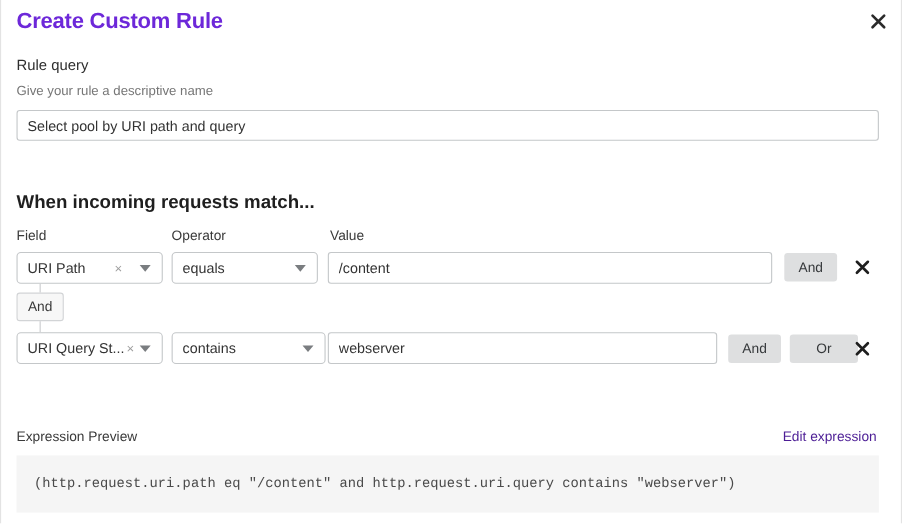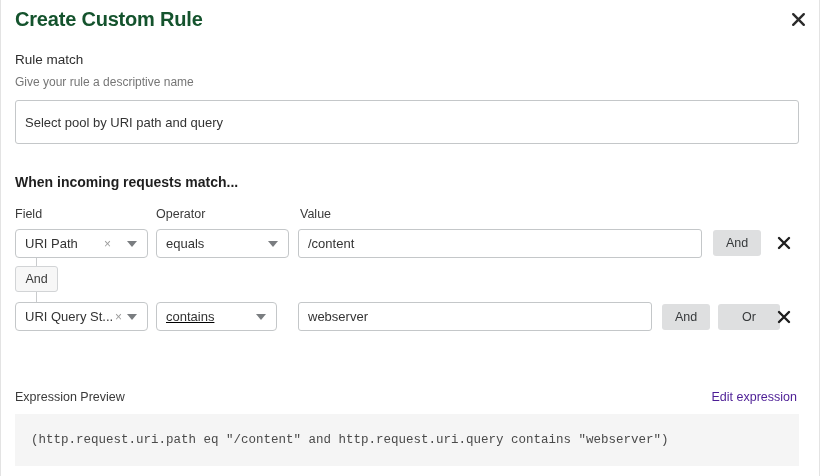--- a/index.html
+++ b/index.html
@@ -13,21 +13,21 @@
     position: relative;
     width: 820px; height: 476px;
     background: #ffffff;
     border-left: 1px solid #e3e3e3;
     border-right: 1px solid #e3e3e3;
   }
 
   
   .dialog-title {
     position: absolute; left: 14px; top: 8px;
-    font-size: 20px; font-weight: bold; color: #14532d;
+    font-size: 20px; font-weight: bold; color: #6d28d9;
     letter-spacing: -0.2px;
   }
   .close-btn {
     position: absolute; right: 8px; top: 6px;
     width: 26px; height: 26px;
     display: flex; align-items: center; justify-content: center;
     cursor: pointer; color: #2b2b2b;
   }
   .close-btn svg { display: block; }
 
@@ -36,37 +36,37 @@
     position: absolute; font-size: 13.5px; color: #2e2e2e;
   }
   .label-muted {
     position: absolute; font-size: 12px; color: #767676;
   }
   .rule-name-label { left: 14px; top: 52px; }
   .rule-name-help  { left: 14px; top: 75px; }
 
   .text-input {
     position: absolute;
-    height: 44px;
+    height: 28px;
     border: 1px solid #c4c7c9;
     border-radius: 3px;
     background: #fff;
     font-family: "Liberation Sans", sans-serif;
     font-size: 13px;
     color: #333;
     padding: 0 9px;
     outline: none;
   }
   .text-input::placeholder { color: #9a9a9a; }
   #rule-name-input { left: 14px; top: 100px; width: 784px; }
 
   
   .section-title {
     position: absolute; left: 14px; top: 174px;
-    font-size: 14px; font-weight: bold; color: #1f1f1f;
+    font-size: 17px; font-weight: bold; color: #1f1f1f;
   }
   .col-head {
     position: absolute; top: 207px;
     font-size: 12.5px; color: #3a3a3a;
   }
   .col-field    { left: 14px; }
   .col-operator { left: 155px; }
   .col-value    { left: 299px; }
 
   
@@ -165,21 +165,21 @@
 
 <div class="card">
 
   <div class="dialog-title">Create Custom Rule</div>
   <div class="close-btn">
     <svg width="15" height="15" viewBox="0 0 15 15" aria-hidden="true">
       <path d="M2.2 2.2 L12.8 12.8 M12.8 2.2 L2.2 12.8" stroke="#2b2b2b" stroke-width="2.4" stroke-linecap="round"></path>
     </svg>
   </div>
 
-  <div class="label-strong rule-name-label">Rule match</div>
+  <div class="label-strong rule-name-label">Rule query</div>
   <div class="label-muted rule-name-help">Give your rule a descriptive name</div>
   <input id="rule-name-input" class="text-input" type="text" value="Select pool by URI path and query" style="">
 
   <div class="section-title">When incoming requests match...</div>
   <div class="col-head col-field">Field</div>
   <div class="col-head col-operator">Operator</div>
   <div class="col-head col-value">Value</div>
 
   <div class="select" style="left:14px; top:229px; width:133px;gap:11px;">
     <span class="sel-text">URI Path</span>
@@ -205,21 +205,21 @@
   <div class="connector-line line-top"></div>
   <div class="connector-badge">And</div>
   <div class="connector-line line-bottom"></div>
 
   <div class="select" style="left:14px; top:302px; width:133px;">
     <span class="sel-text">URI Query St...</span>
     <span class="sel-clear">×</span>
     <span class="sel-caret"></span>
   </div>
 
-  <div class="select" style="left:155px; top:302px; width:121px;text-decoration:underline;">
+  <div class="select" style="left:155px; top:302px; width:140px;">
     <span class="sel-text">contains</span>
     <span class="sel-caret"></span>
   </div>
 
   <input class="text-input" type="text" style="left: 297px; top: 302px; width: 354px; height: 29px;" value="webserver">
 
   <button class="logic-btn" style="left:661px; top:304px; width:48px;">And</button>
   <button class="logic-btn" style="left:717px; top:304px; width:62px;">Or</button>
 
   <div class="del-btn" style="left:772px; top:306px;">

